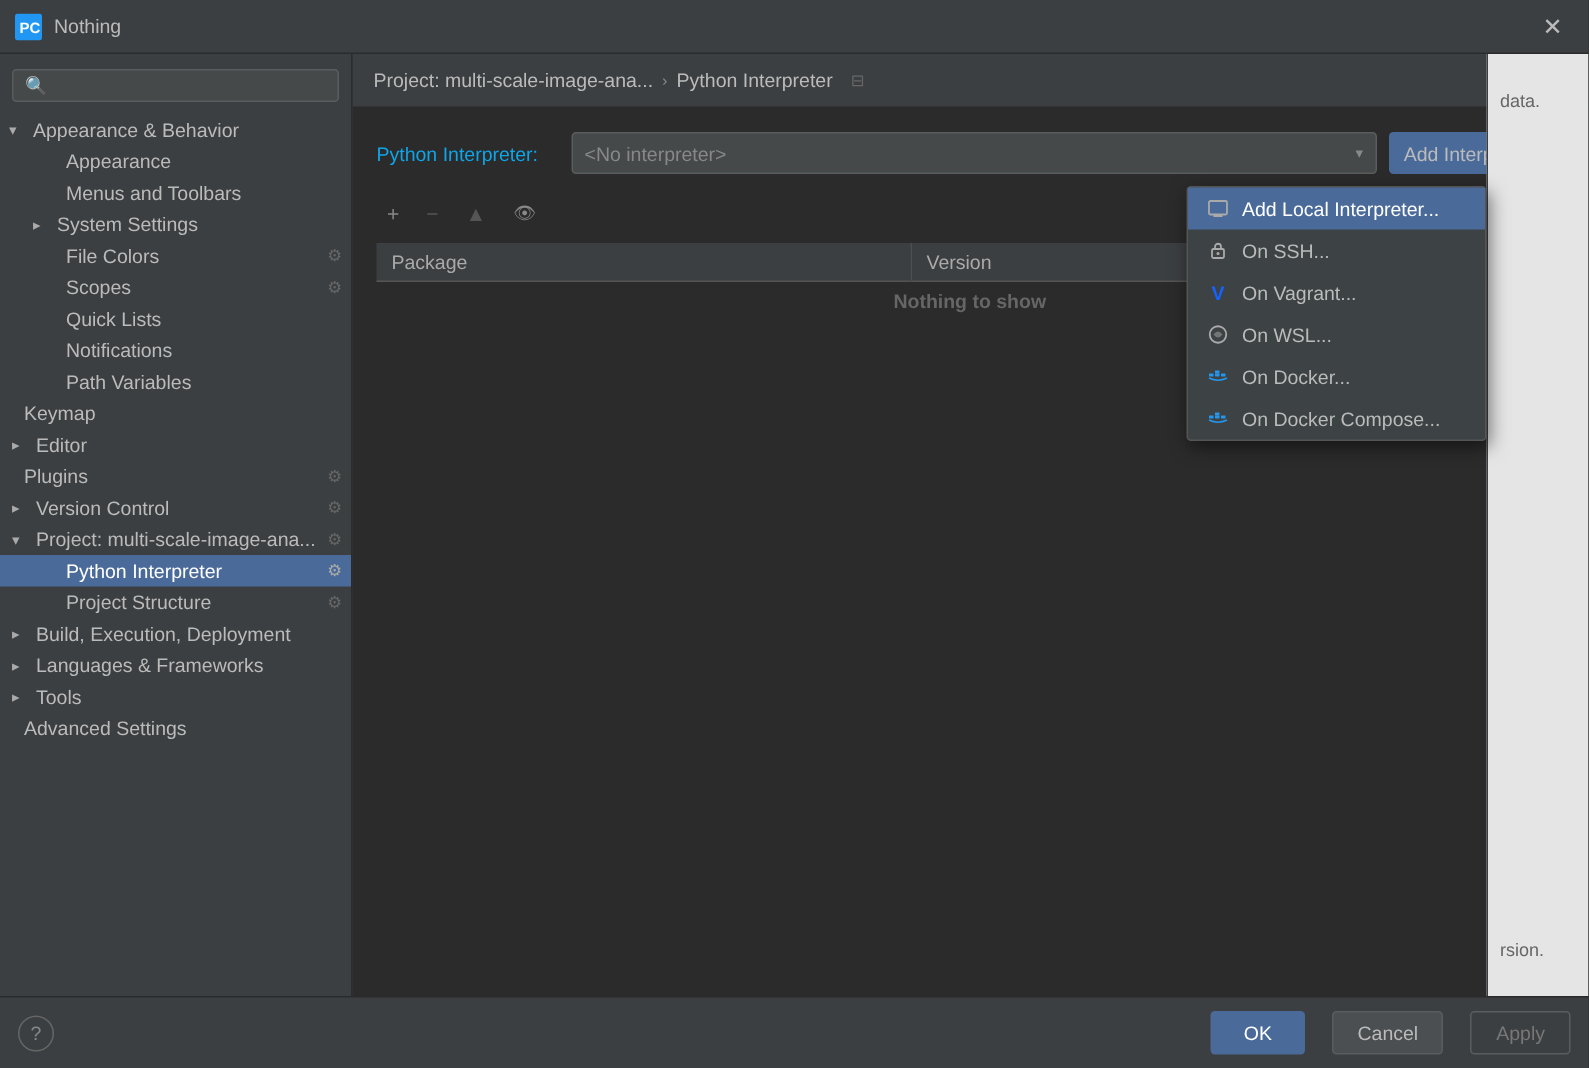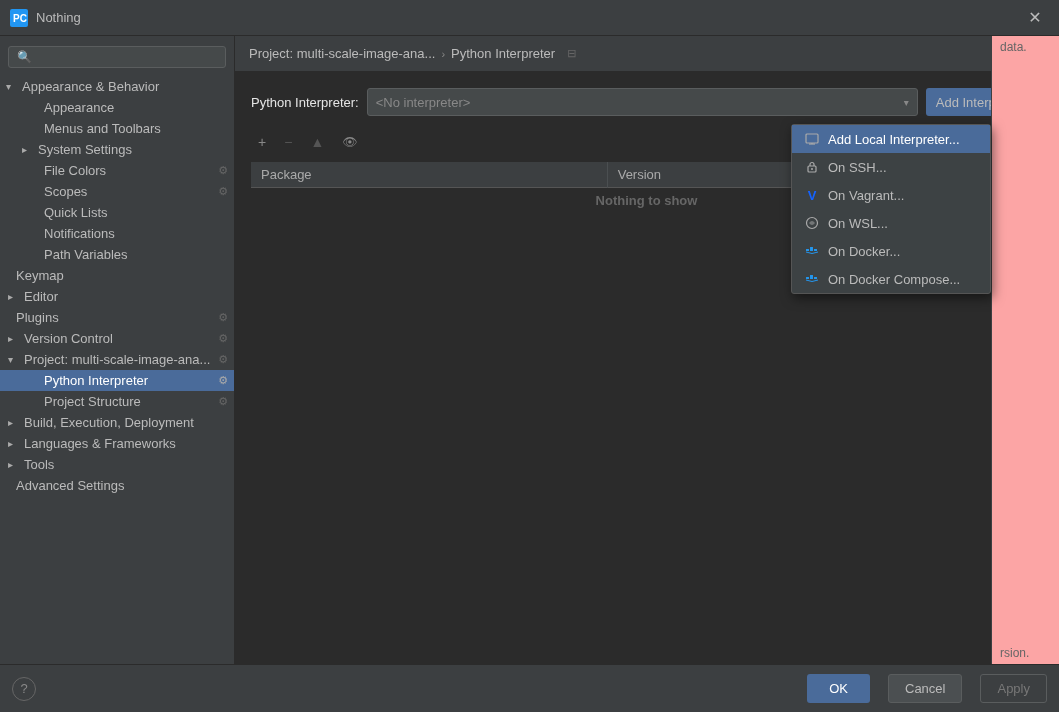--- a/index.html
+++ b/index.html
@@ -179,37 +179,38 @@
       overflow-y: auto;
     }
 
     .interpreter-row {
       display: flex;
       align-items: center;
       gap: 8px;
       margin-bottom: 14px;
     }
     .interpreter-label {
-      color: #e5e5e5;
+      color: #0ea5e9;
       font-size: 13px;
       white-space: nowrap;
     }
     .interpreter-select {
       flex: 1;
       background: #45494a;
       border: 1px solid #5a5d5e;
       color: #888;
       font-size: 13px;
       padding: 4px 8px;
       border-radius: 3px;
       display: flex;
       align-items: center;
       justify-content: space-between;
       cursor: pointer;
       height: 28px;
+      margin-left: 14px;
     }
     .interpreter-select-arrow { color: #888; font-size: 10px; }
 
     .add-interpreter-btn {
       background: #4a6b9a;
       border: none;
       color: #bbbbbb;
       font-size: 13px;
       padding: 4px 10px;
       border-radius: 3px;
@@ -307,25 +308,25 @@
       color: #666;
       font-size: 13px;
     }
 
     
     .right-hint {
       position: absolute;
       right: 0;
       top: 36px;
       width: 68px;
-      background: #fca5a5;
+      background: #e5e5e5;
       height: calc(712px - 36px - 48px);
       display: flex;
       flex-direction: column;
-      padding: 0 4px;
+      padding: 20px 4px;
       color: #555;
       font-size: 11px;
       border-left: 1px solid #3c3f41;
     }
 
     
     .bottom-bar {
       position: absolute;
       bottom: 0;
       left: 0;

